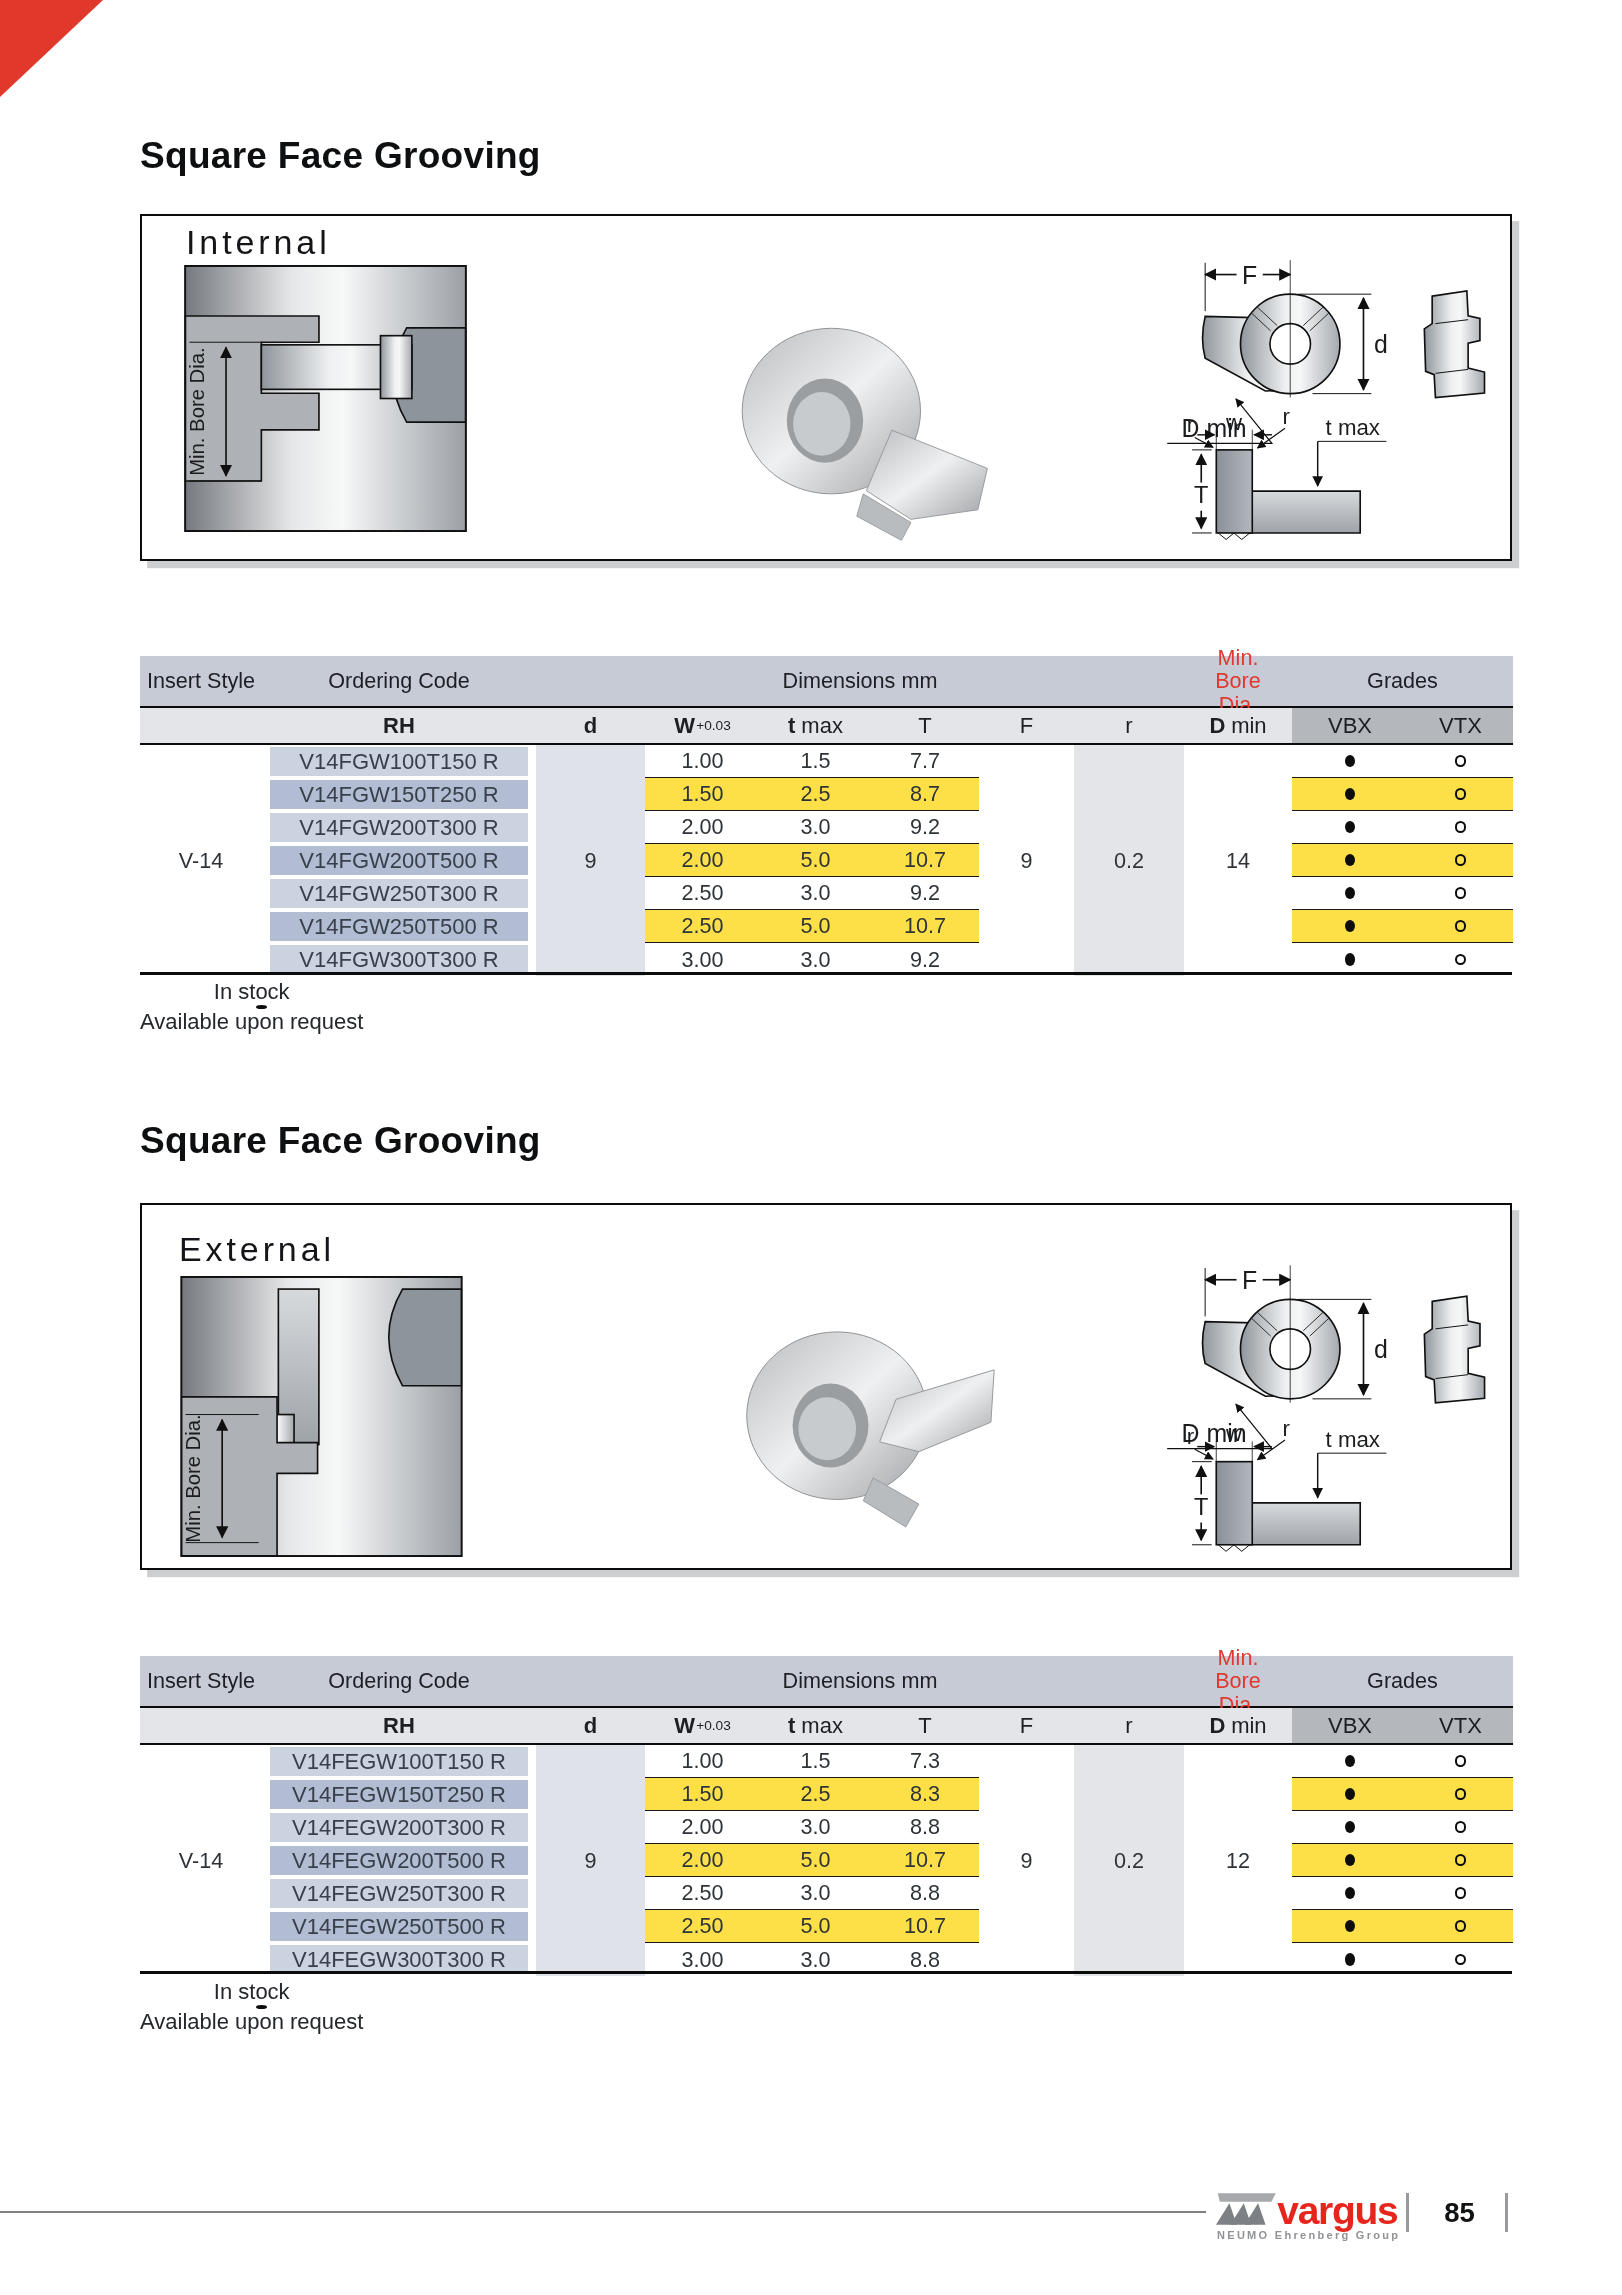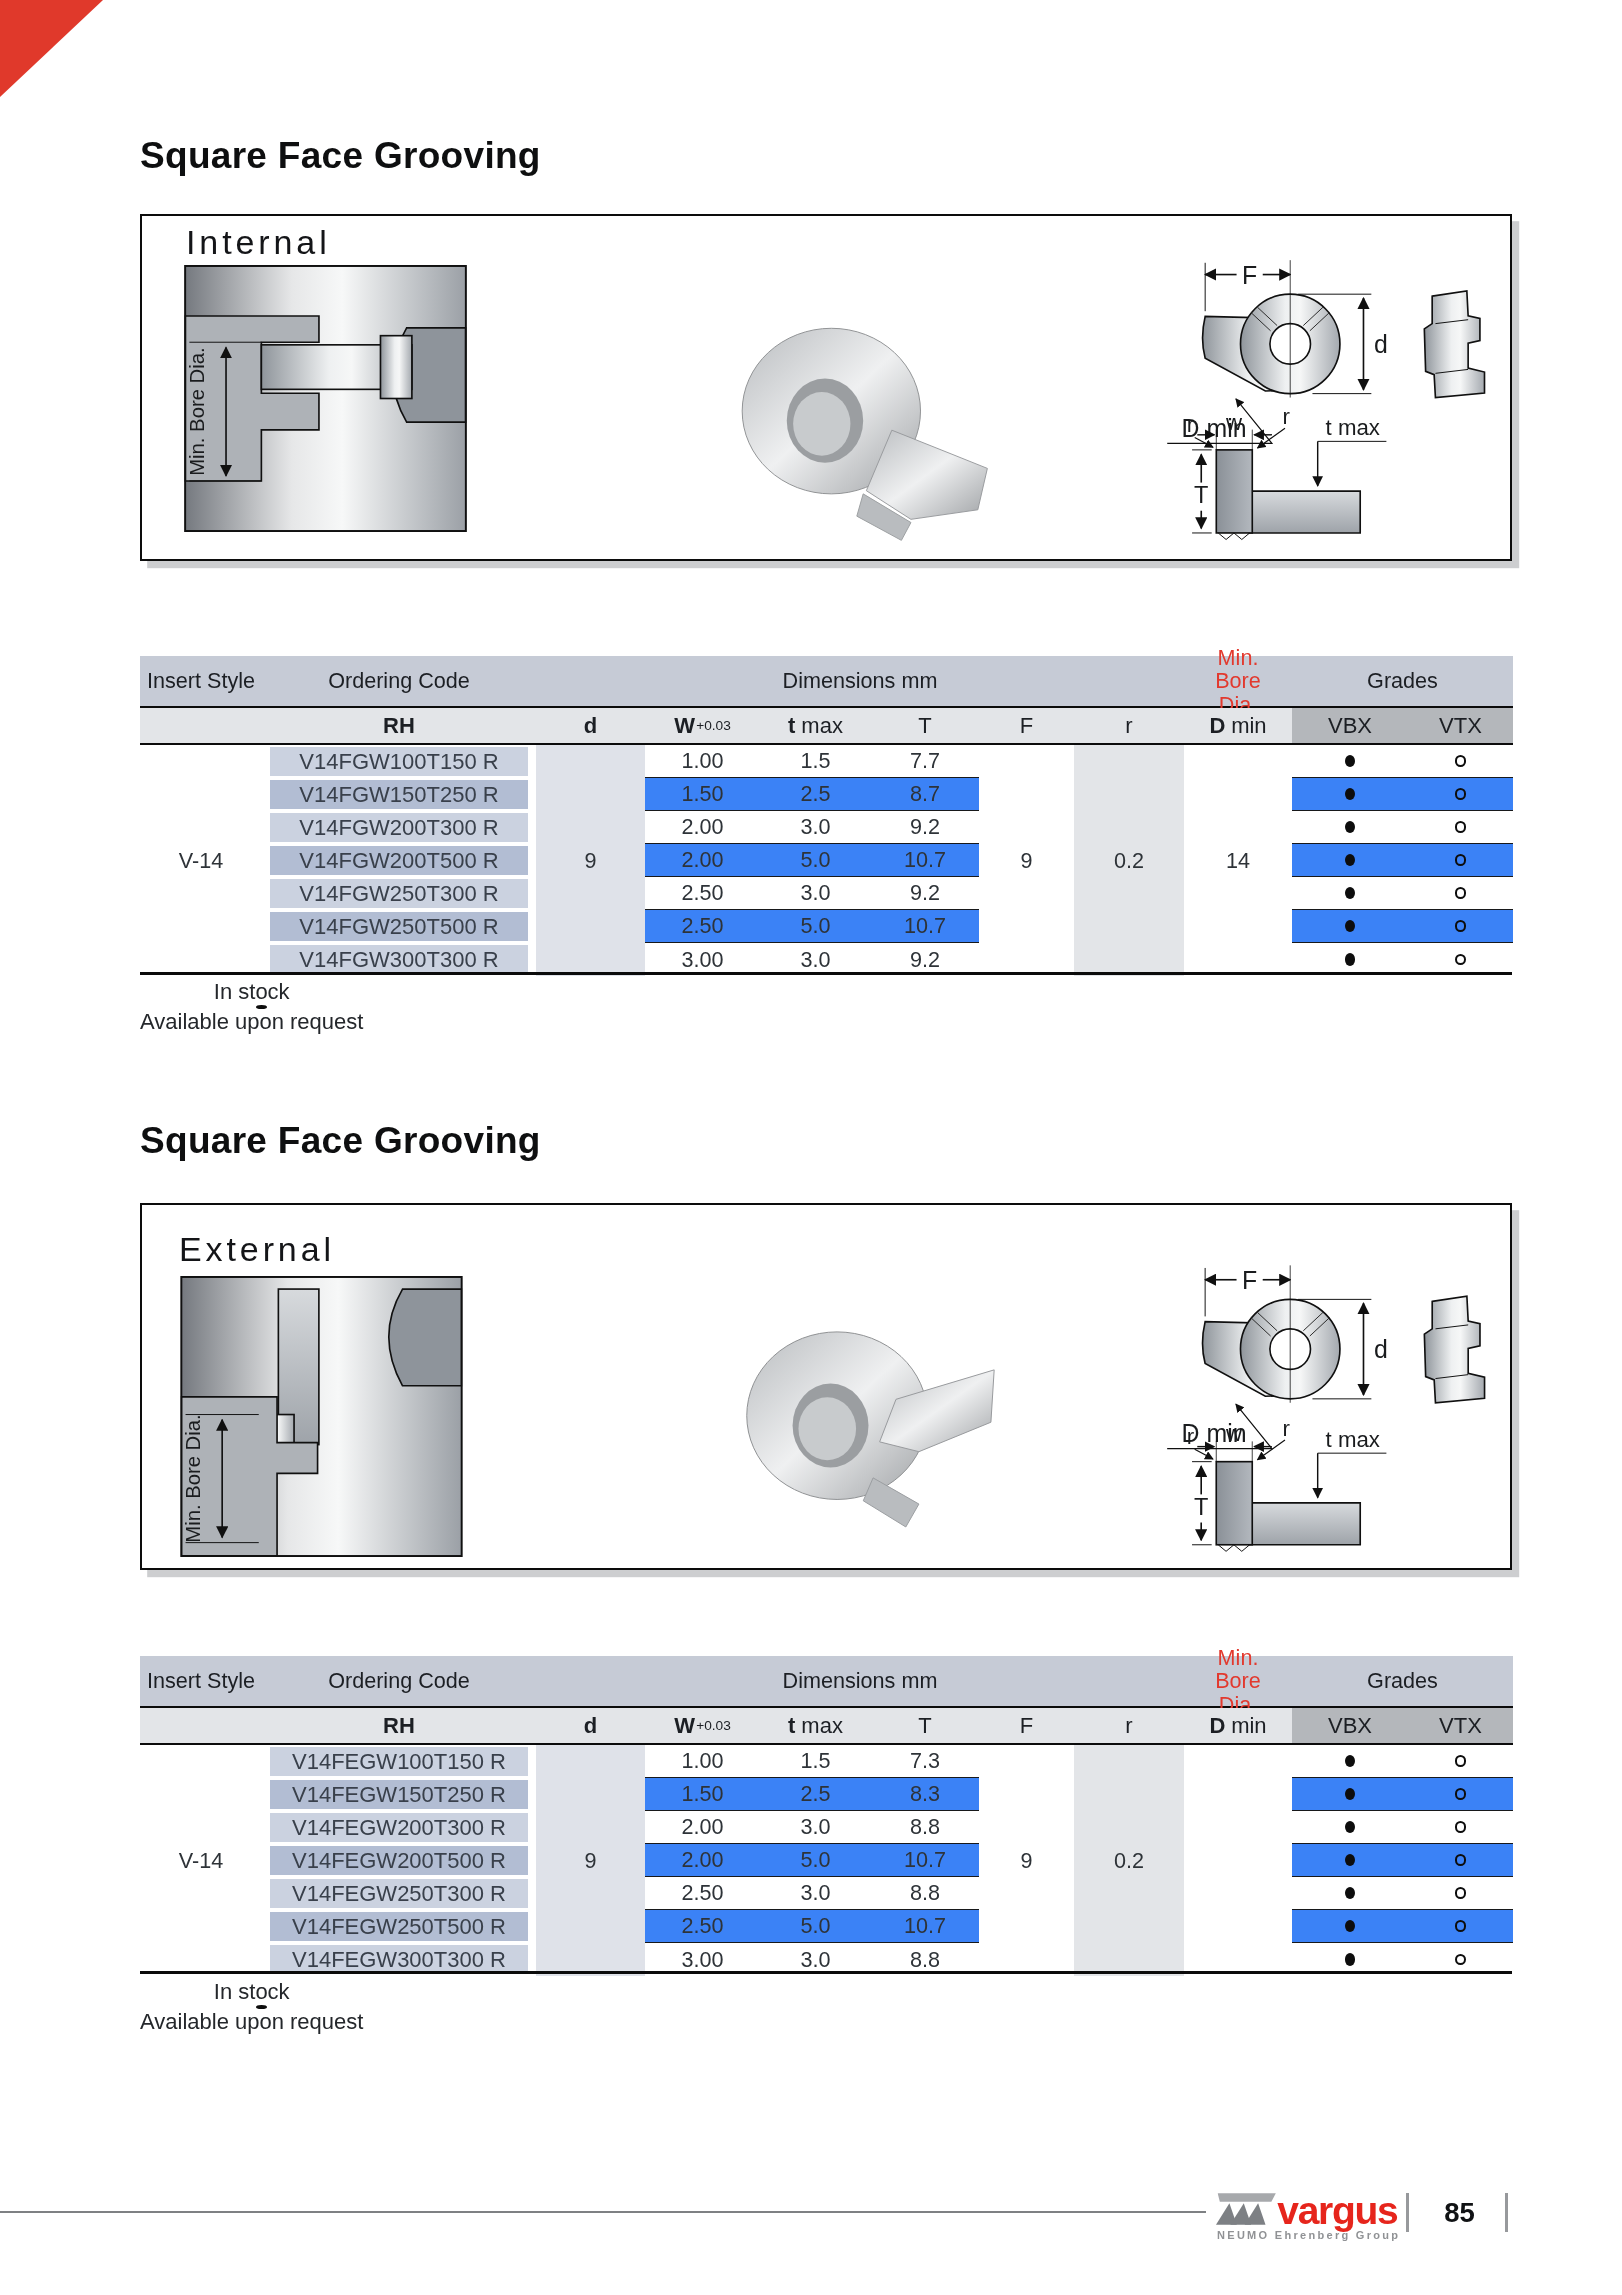--- a/index.html
+++ b/index.html
@@ -33,21 +33,21 @@
   .sfx{font-weight:400;margin-left:5.9px;}
   sup.tol{font-size:13.7px;font-weight:400;vertical-align:super;margin-left:1.3px;line-height:0;}
   .mcell{color:#2e3338;}
   .dband{background:#dfe2e9;}
   .rband{background:#e3e5e8;}
   .codecell{margin:2px 8px;color:#39404b;font-size:22px;}
   .codeA{background:#cbd2e0;}
   .codeB{background:#b2bdd3;}
   .wt{color:#2e3338;border-bottom:1.3px solid #17181a;}
   .grc{border-bottom:1.3px solid #17181a;}
-  .alt{background:#3b82f6;}
+  .alt{background:#fde047;}
   .nb{border-bottom:none;}
   .dot-f{width:10.5px;height:12.4px;border-radius:50%;background:#0d0d0d;display:inline-block;}
   .dot-o{width:7.9px;height:7.9px;border:2.6px solid #0d0d0d;border-radius:50%;display:inline-block;}
   .tbl-rule{position:absolute;left:140px;width:1372px;height:2.6px;background:#0b0b0b;}
 
   
   .legend{position:absolute;left:140px;height:37px;display:flex;align-items:center;font-size:22px;color:#24272b;flex-direction:column;}
   .lbar{width:4.6px;height:37px;background:#e2392e;margin-right:19.6px;}
   .legend .dot-f{width:8.5px;height:9.8px;margin-right:9.2px;}
   .legend .dot-o{width:6.5px;height:6.5px;border-width:2.3px;margin:0 9.2px 0 29px;}
@@ -397,20 +397,21 @@
         <span class="bold">D</span>
         <span class="sfx">min</span>
       </div>
     <div class="cell h2 gradecol" style="grid-area:2/10">VBX</div>
     <div class="cell h2 gradecol" style="grid-area:2/11">VTX</div>
 
     <div class="cell mcell" style="grid-area:3/1/10/2">V-14</div>
     <div class="cell mcell dband" style="grid-area:3/3/10/4">9</div>
     <div class="cell mcell" style="grid-area:3/7/10/8">9</div>
     <div class="cell mcell rband" style="grid-area:3/8/10/9">0.2</div>
+    <div class="cell mcell" style="grid-area:3/9/10/10">12</div>
 
     <div class="cell codecell codeA" style="grid-area:3/2">V14FEGW100T150 R</div>
     <div class="cell wt" style="grid-area:3/4">1.00</div>
     <div class="cell wt" style="grid-area:3/5">1.5</div>
     <div class="cell wt" style="grid-area:3/6">7.3</div>
     <div class="cell grc" style="grid-area:3/10">
         <span class="dot-f"></span>
       </div>
     <div class="cell grc" style="grid-area:3/11">
         <span class="dot-o"></span>

